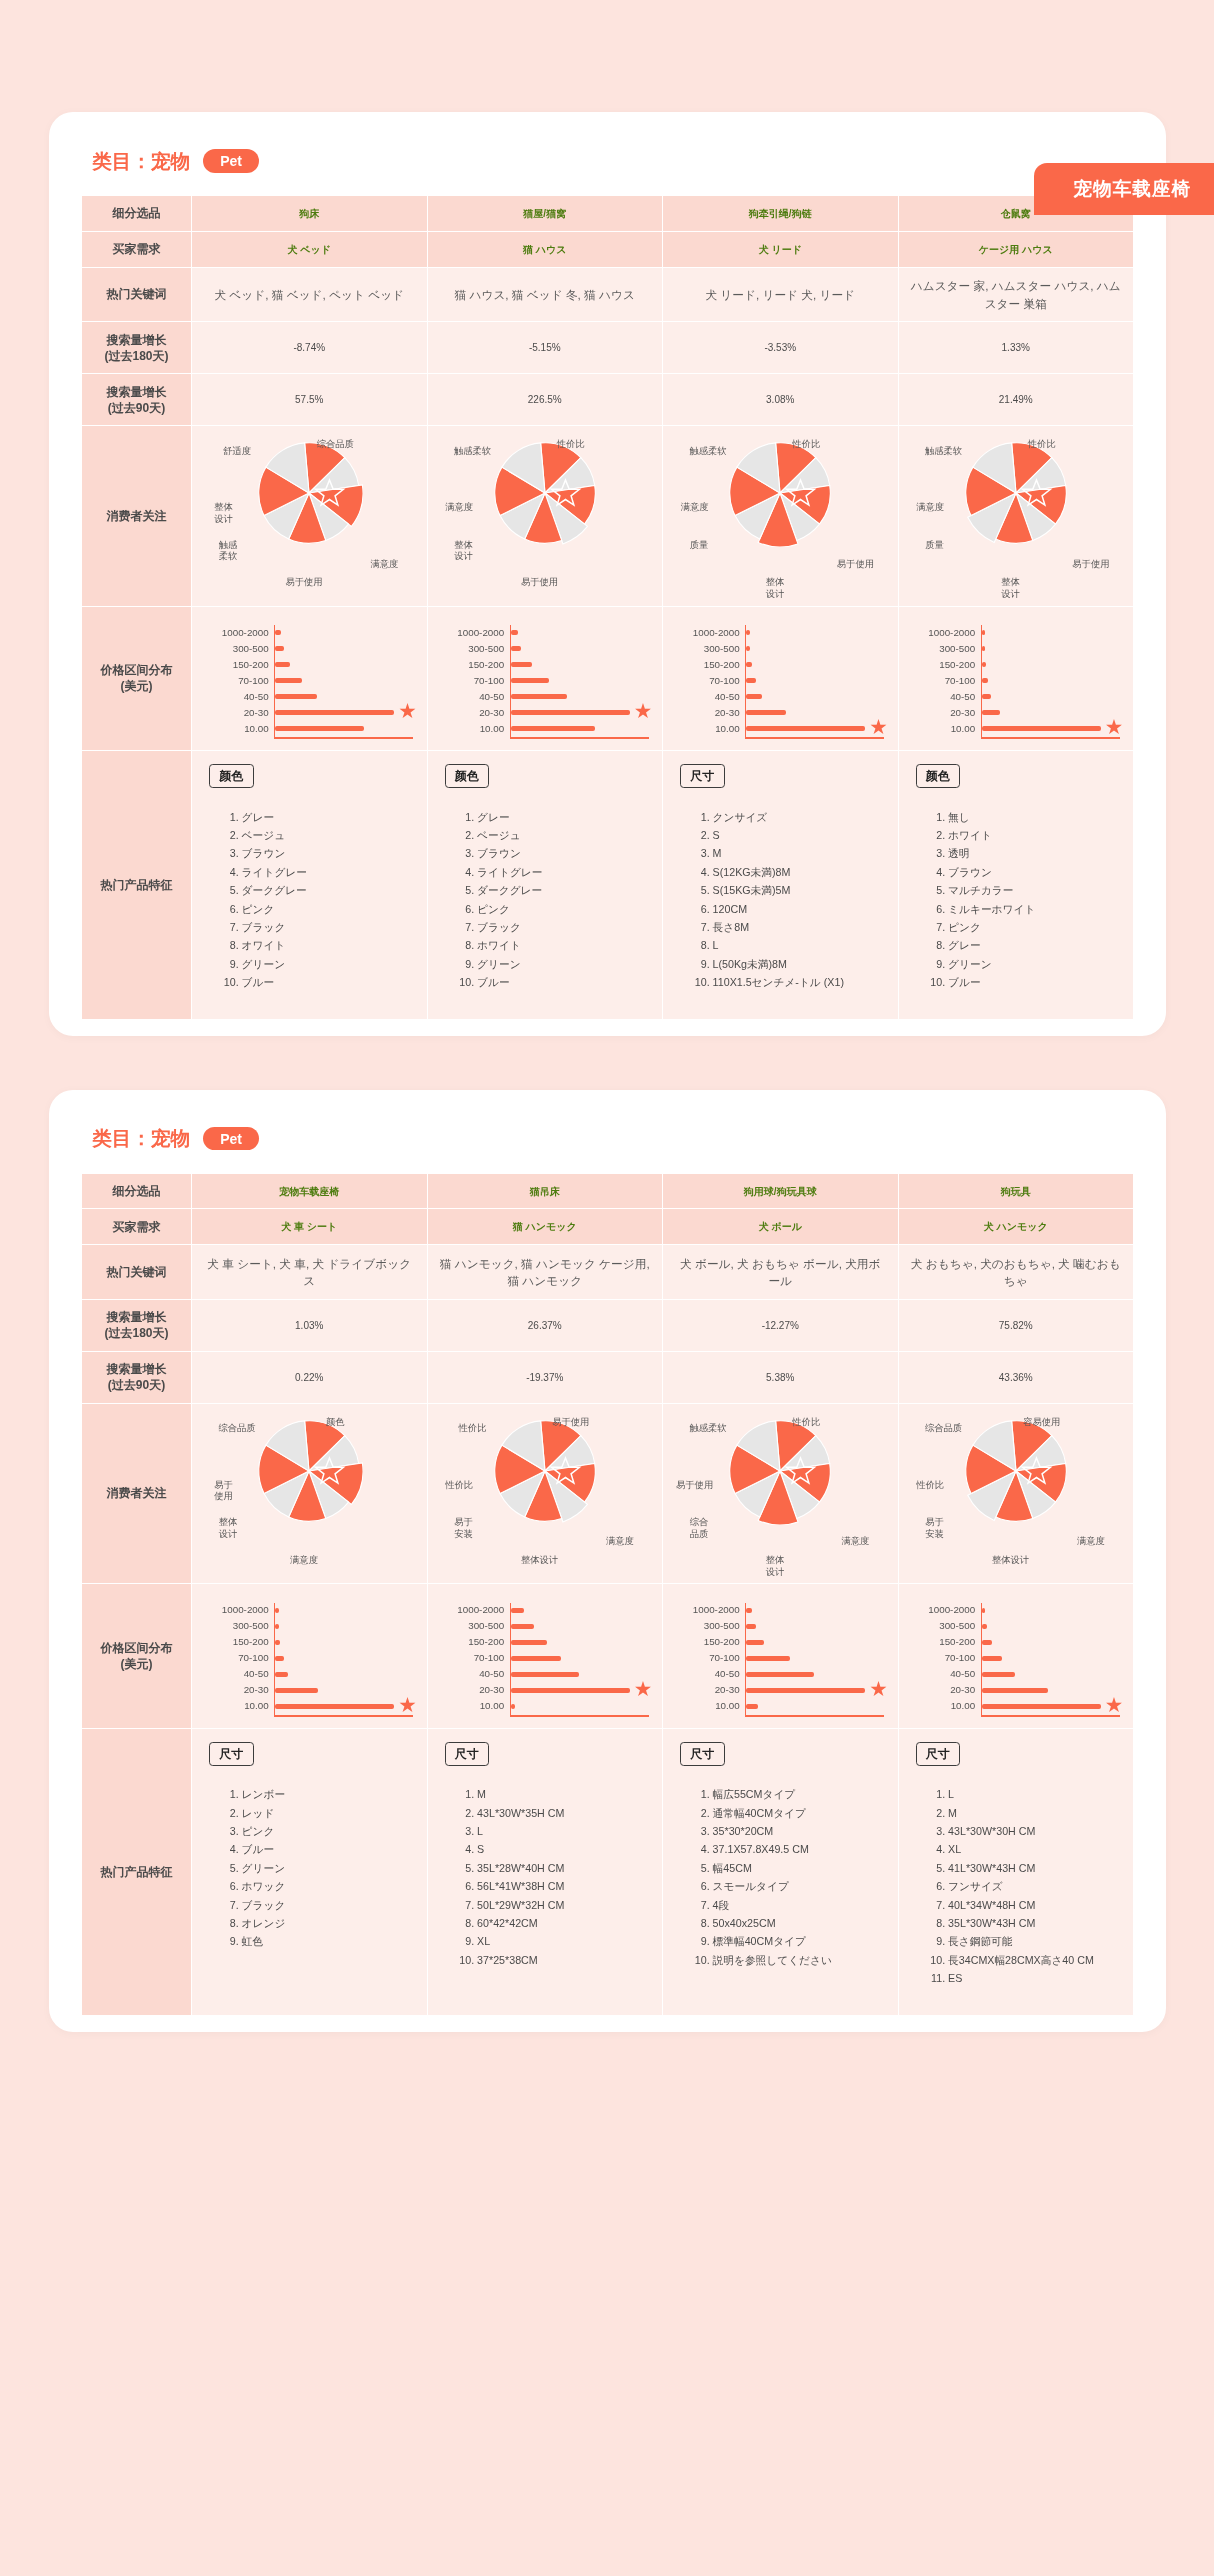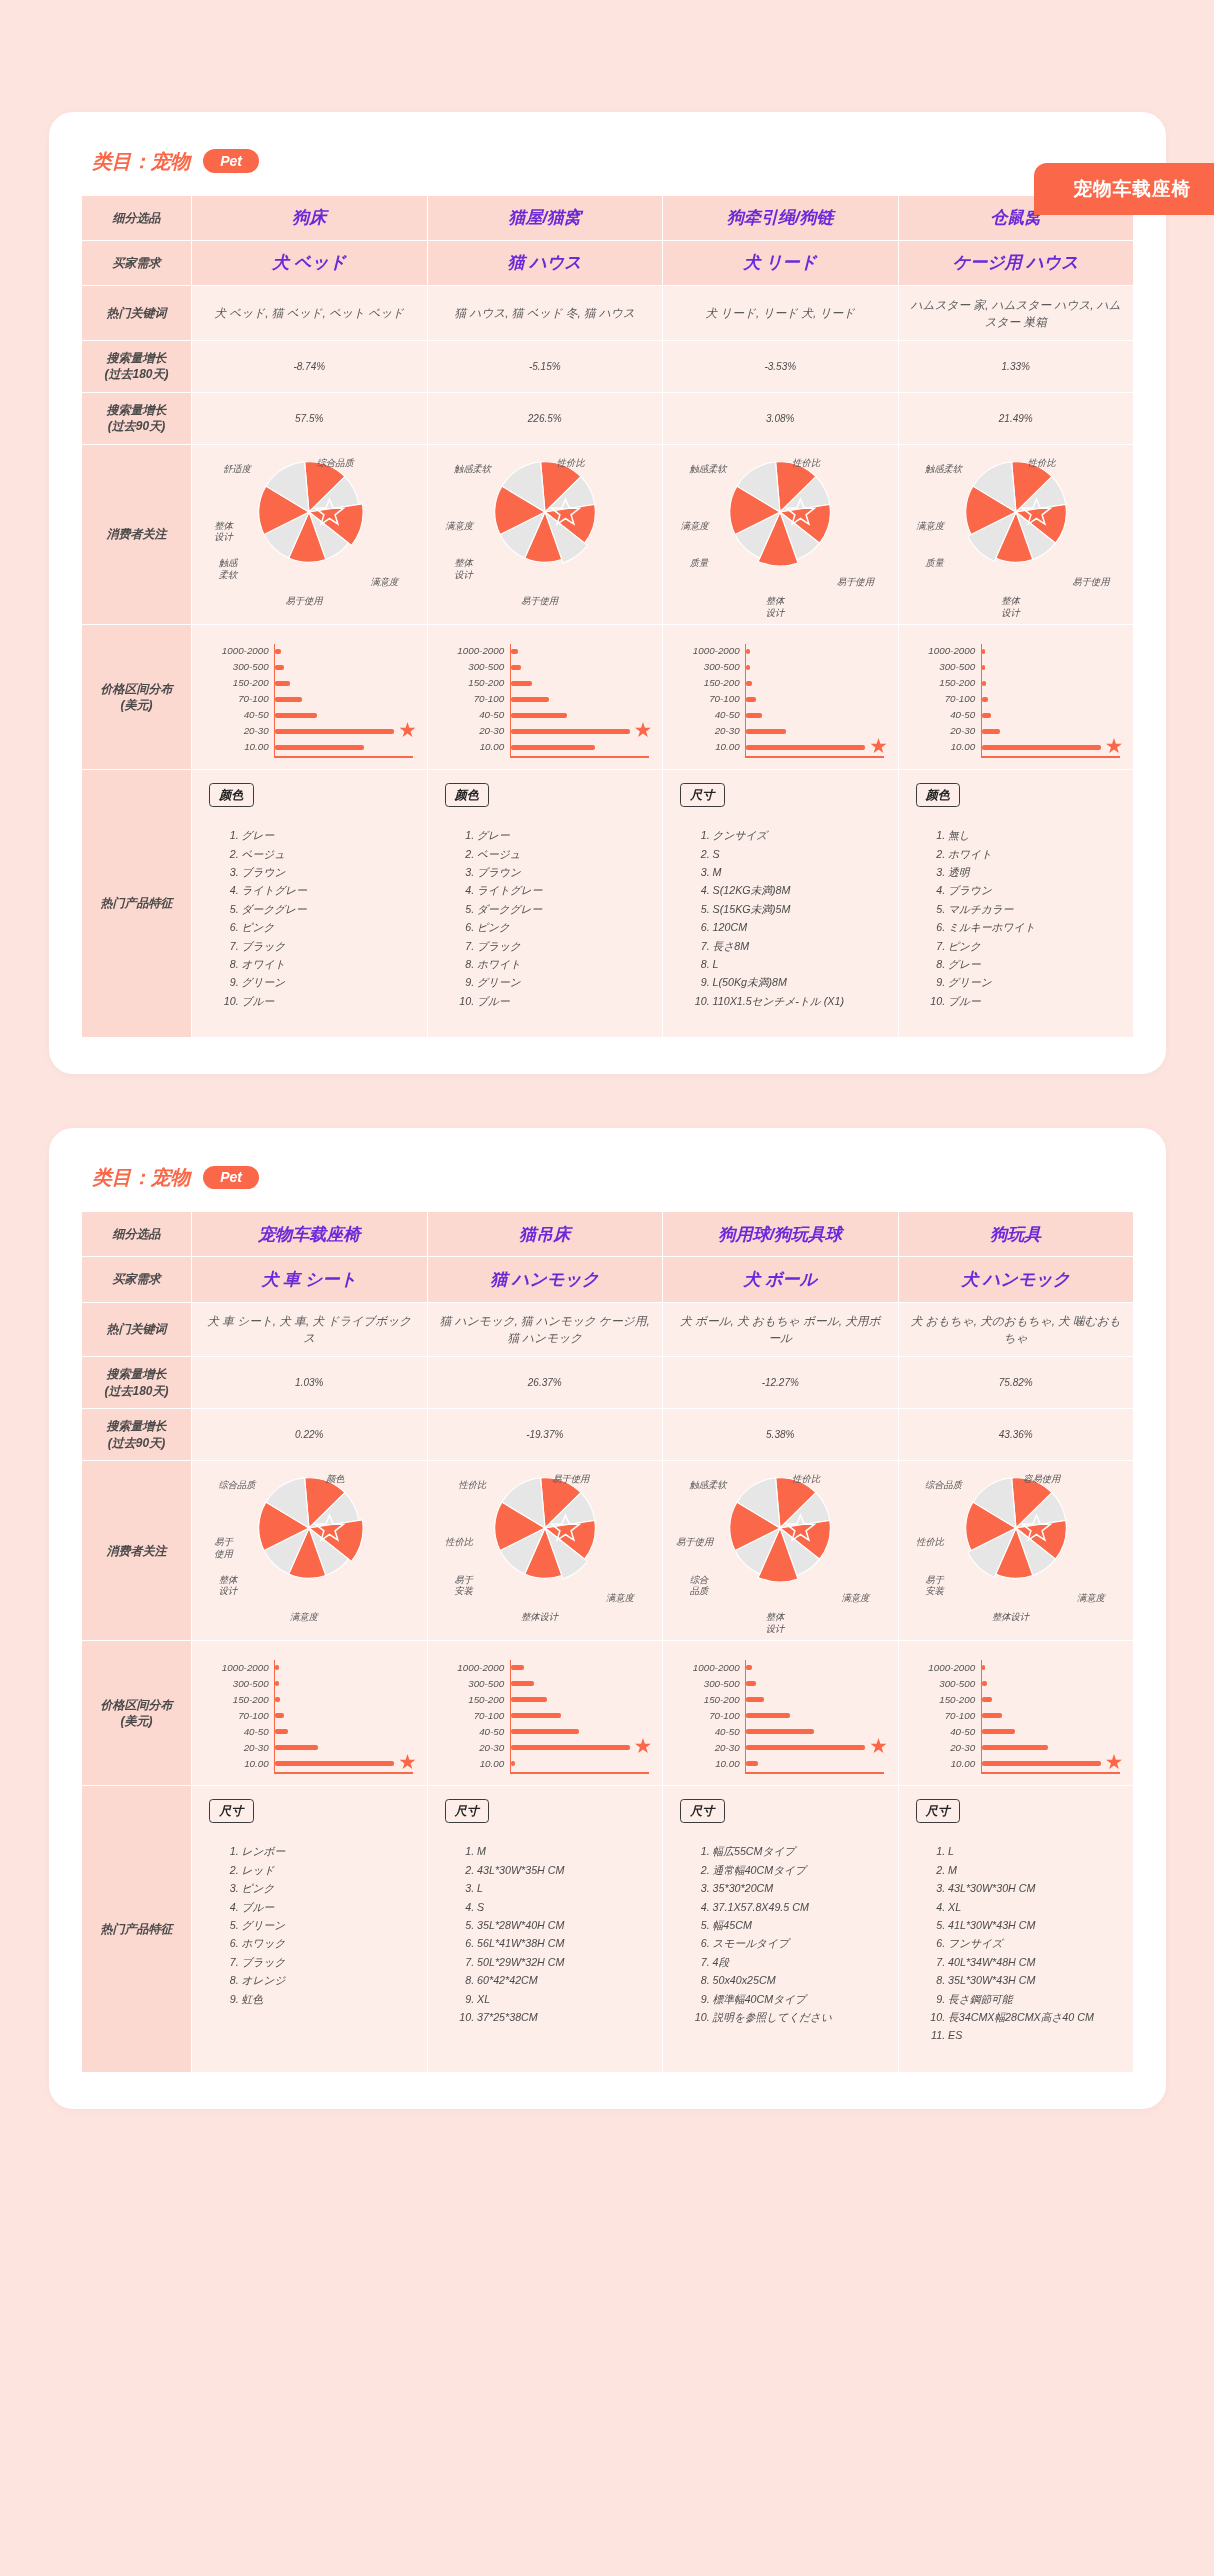--- a/index.html
+++ b/index.html
@@ -22,23 +22,22 @@
     letter-spacing:0.9px;
   }
   .ribbon:before{
     content:""; position:absolute; left:-0.9px; top:0; width:0; height:0;
   }
 
   .card {
     margin: 0 49px 54px 49px;
     background:#fff;
     border-radius:24px;
-    padding: 28px 32px 36px 32px;
+    padding: 28px 32px 16px 32px;
     box-shadow: 0 1.9px 9.3px rgba(0,0,0,0.03);
-    font-style: italic;
   }
   .card:first-of-type { margin-top: 112px; }
 
   .card-head { display:flex; align-items:center; gap:13px; margin: 7.5px 0 20.6px 11.2px; }
   .card-head .cat-title { color:#fa6849; font-size:19.6px; font-weight:bold; }
   .card-head .pill {
     background:#fa6849; color:#fff; font-size:14px; font-weight:bold;
     border-radius:933px; padding:3.7px 17px;
   }
 
@@ -46,21 +45,21 @@
   table.matrix td, table.matrix th { border:0.9px solid #ffffff; }
   .rowlabel {
     width:110px; background:#fbd9d0; color:#4a4a4a;
     font-size:12px; font-weight:bold; text-align:center; padding:9.3px 3.7px;
     line-height:1.35;
   }
   .cell {
     background:#fdeeea; text-align:center; font-size:12px; color:#4b4b4b;
     padding:9.3px 11.2px; line-height:1.5; vertical-align:middle;
   }
-  .cell.hdr { font-weight:bold; font-size:17px; color:#6d28d9; background:#fbd9d0; }
+  .cell.hdr { font-weight:bold; font-size:10px; color:#4d7c0f; background:#fbd9d0; }
   .cell.kw { font-size:11.7px; color:#5a5a5a; }
   .cell.num { font-size:10px; }
   .cell.chart { background:#fdeeea; padding:13px 5.6px 9.3px 5.6px; }
   .cell.feat { background:#fdeeea; padding:13px 9.3px 15px 17px; text-align:left; vertical-align:top;}
 
   .feat-tag {
     display:inline-block; border:1.4px solid #3c3c3c; color:#222;
     font-size:12px; font-weight:bold; padding:1.9px 9.3px; border-radius:3.7px;
     margin-bottom:7.5px;
   }

